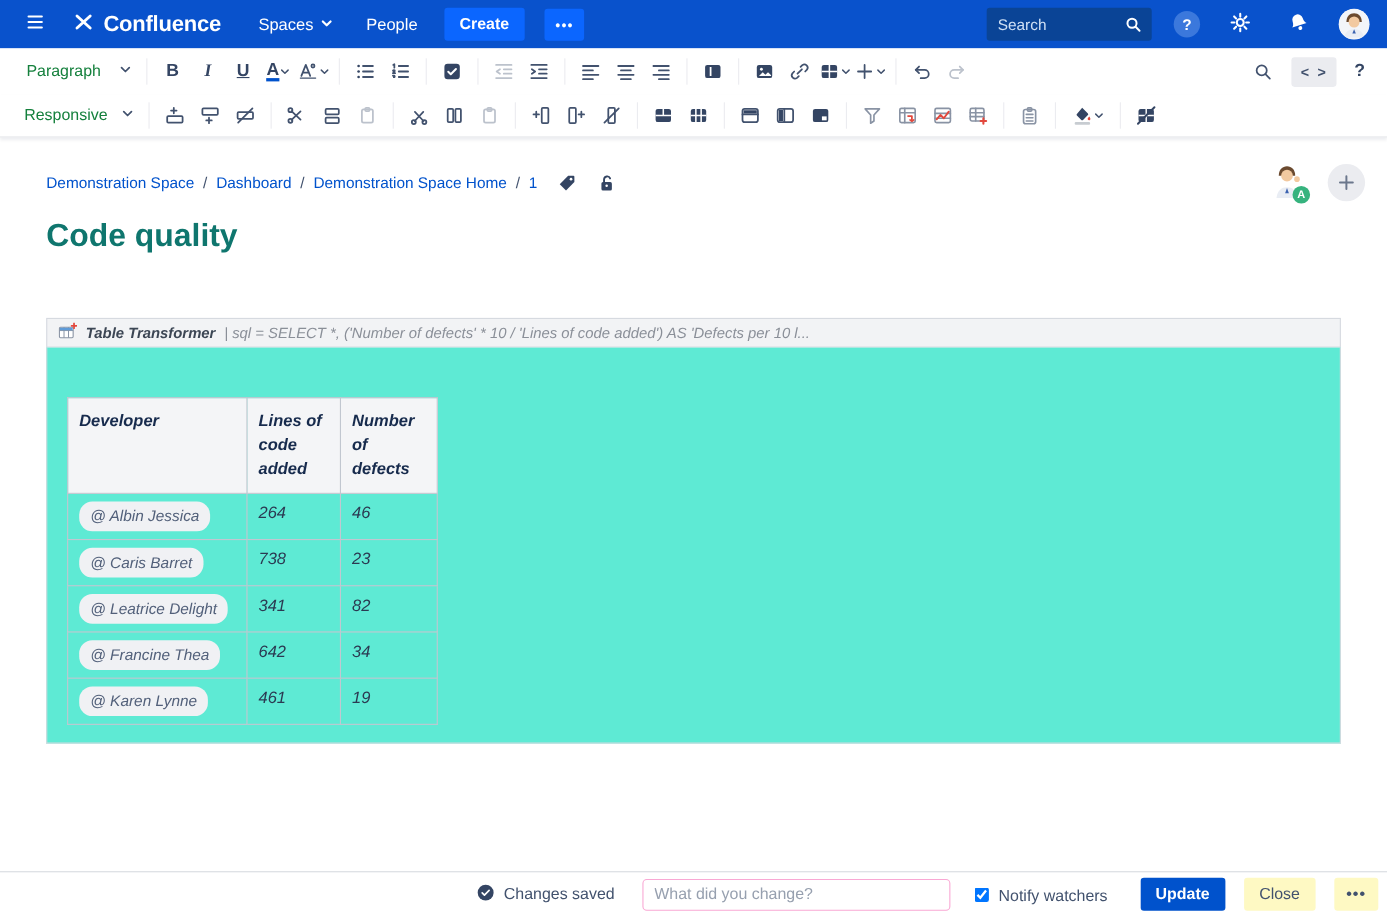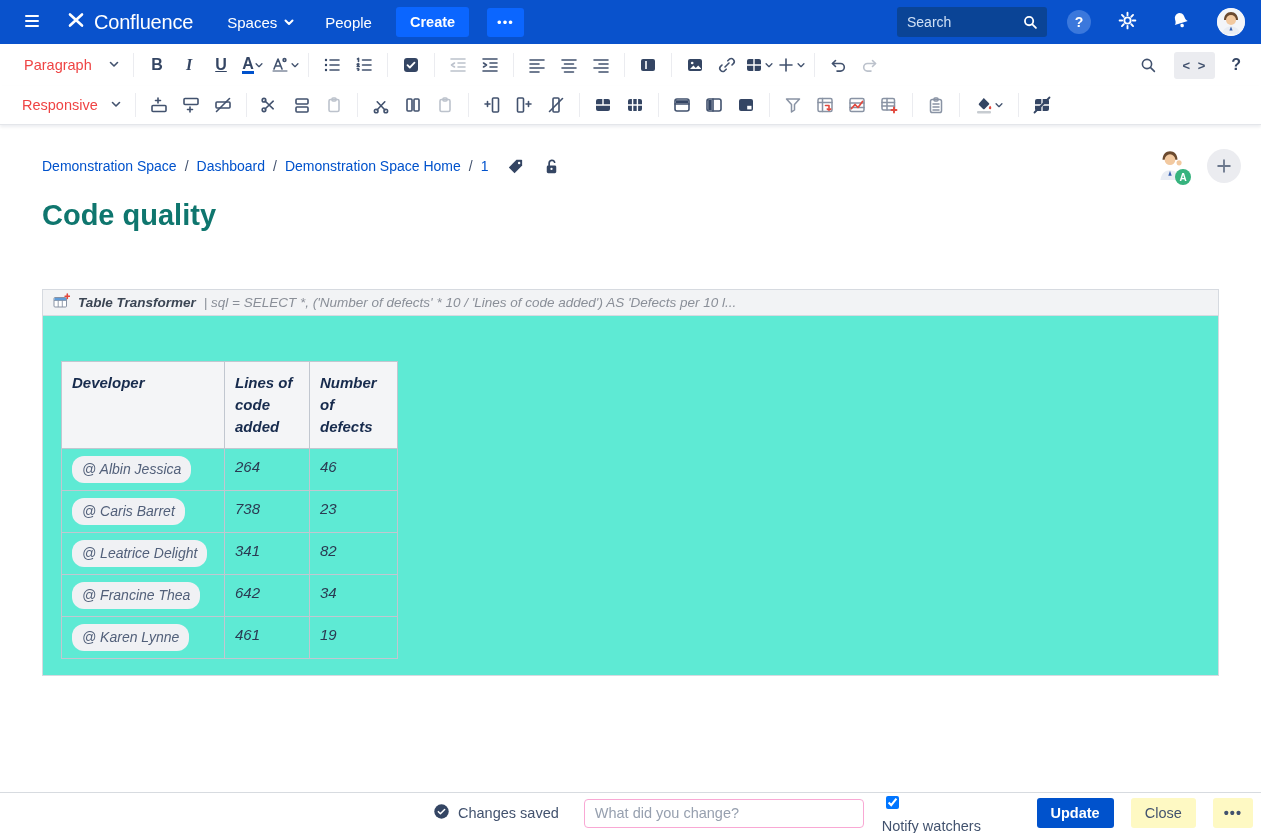--- a/index.html
+++ b/index.html
@@ -12,21 +12,21 @@
 
   
   .topnav {
     height:44px; background:#0952CC; display:flex; align-items:center;
     padding:0 16px; gap:18px; color:#fff;
   }
   .navbtn { background:none; border:none; color:#fff; font-size:15px;
     display:flex; align-items:center; gap:6px; padding:4px 6px; cursor:pointer;
     font-family:"Liberation Sans", sans-serif; }
   .logo { display:flex; align-items:center; gap:8px; margin-right:10px; }
-  .logo-text { font-size:20px; font-weight:400; letter-spacing:-0.2px; }
+  .logo-text { font-size:20px; font-weight:700; letter-spacing:-0.2px; }
   .create-btn { background:#0B66FF; border:none; color:#fff; font-weight:700;
     font-size:14.5px; padding:7px 14px; border-radius:3px; cursor:pointer;
     font-family:"Liberation Sans", sans-serif; }
   .more-btn { background:#0B66FF; border:none; color:#fff; font-size:13px;
     padding:7px 10px; border-radius:3px; cursor:pointer; letter-spacing:1px; }
   .nav-right { margin-left:auto; display:flex; align-items:center; gap:20px; }
   .search-wrap { position:relative; }
   .search-input { width:150px; height:30px; background:#0A4496; border:none;
     border-radius:3px; color:#fff; padding:0 32px 0 10px; font-size:14px;
     font-family:"Liberation Sans", sans-serif; }
@@ -45,21 +45,21 @@
         box-shadow:0 2px 3px rgba(9,30,66,.08); }
   .tb { width:32px; height:30px; display:flex; align-items:center; justify-content:center;
     background:none; border:none; border-radius:3px; cursor:pointer; padding:0;
     color:#42526E; font-family:"Liberation Sans", sans-serif; }
   .tb-glyph { font-size:16px; font-weight:700; color:#344563; }
   .italic-glyph { font-family:"Liberation Serif", serif; font-style:italic; }
   .underline-glyph { text-decoration:underline; }
   .color-glyph { border-bottom:3px solid #0052CC; line-height:15px; }
   .divider { width:1px; height:24px; background:#EBECF0; margin:0 7px; }
   .dropdown { display:flex; align-items:center; justify-content:space-between;
-    background:none; border:none; cursor:pointer; color:#ef4444; font-size:14.5px;
+    background:none; border:none; cursor:pointer; color:#15803d; font-size:14.5px;
     padding:4px 6px; font-family:"Liberation Sans", sans-serif; }
   .dd1 { width:108px; } .dd2 { width:112px; }
   .t1-right { margin-left:auto; display:flex; align-items:center; gap:10px; }
   .src-btn { background:#EBECF0; border:none; border-radius:3px; color:#42526E;
     font-size:13px; font-weight:700; padding:6px 8px; letter-spacing:2px; cursor:pointer; }
   .q-btn { background:none; border:none; color:#344563; font-size:16px;
     font-weight:700; cursor:pointer; }
 
   
   .s  { stroke:#42526E; fill:none; stroke-width:1.6; stroke-linecap:round; stroke-linejoin:round; }
@@ -105,22 +105,22 @@
   
   .footer { position:absolute; left:0; bottom:0; width:1261px; height:41px;
     background:#fff; border-top:1px solid #D7DBE0; }
   .footer-mid { position:absolute; left:433px; top:0; height:100%; display:flex;
     align-items:center; }
   .status { display:flex; align-items:center; gap:8px; font-size:14.5px; color:#42526E; }
   .comment-input { margin-left:25px; width:280px; height:29px; border:1px solid #f9a8d4;
     border-radius:4px; padding:0 10px; font-size:14.5px; color:#172B4D;
     font-family:"Liberation Sans", sans-serif; }
   .comment-input::placeholder { color:#97A0AF; opacity:1; }
-  .notify { display:flex; align-items:flex-start; gap:6px; margin-left:18px;
-    font-size:14.5px; color:#42526E;flex-direction:column; }
+  .notify { display:flex; align-items:flex-end; gap:6px; margin-left:18px;
+    font-size:14.5px; color:#42526E; }
   .footer-right { position:absolute; right:8px; top:0; height:100%; display:flex;
     align-items:center; gap:17px; }
   .btn-primary { background:#0052CC; color:#fff; border:none; border-radius:3px;
     font-size:14.5px; font-weight:700; padding:7px 14px; cursor:pointer;
     font-family:"Liberation Sans", sans-serif; }
   .btn-sub { background:#fef9c3; color:#42526E; border:none; border-radius:3px;
     font-size:14.5px; padding:7px 14px; cursor:pointer;
     font-family:"Liberation Sans", sans-serif; }
   .btn-dots { letter-spacing:1px; font-weight:700; padding:7px 11px; }
 </style>

